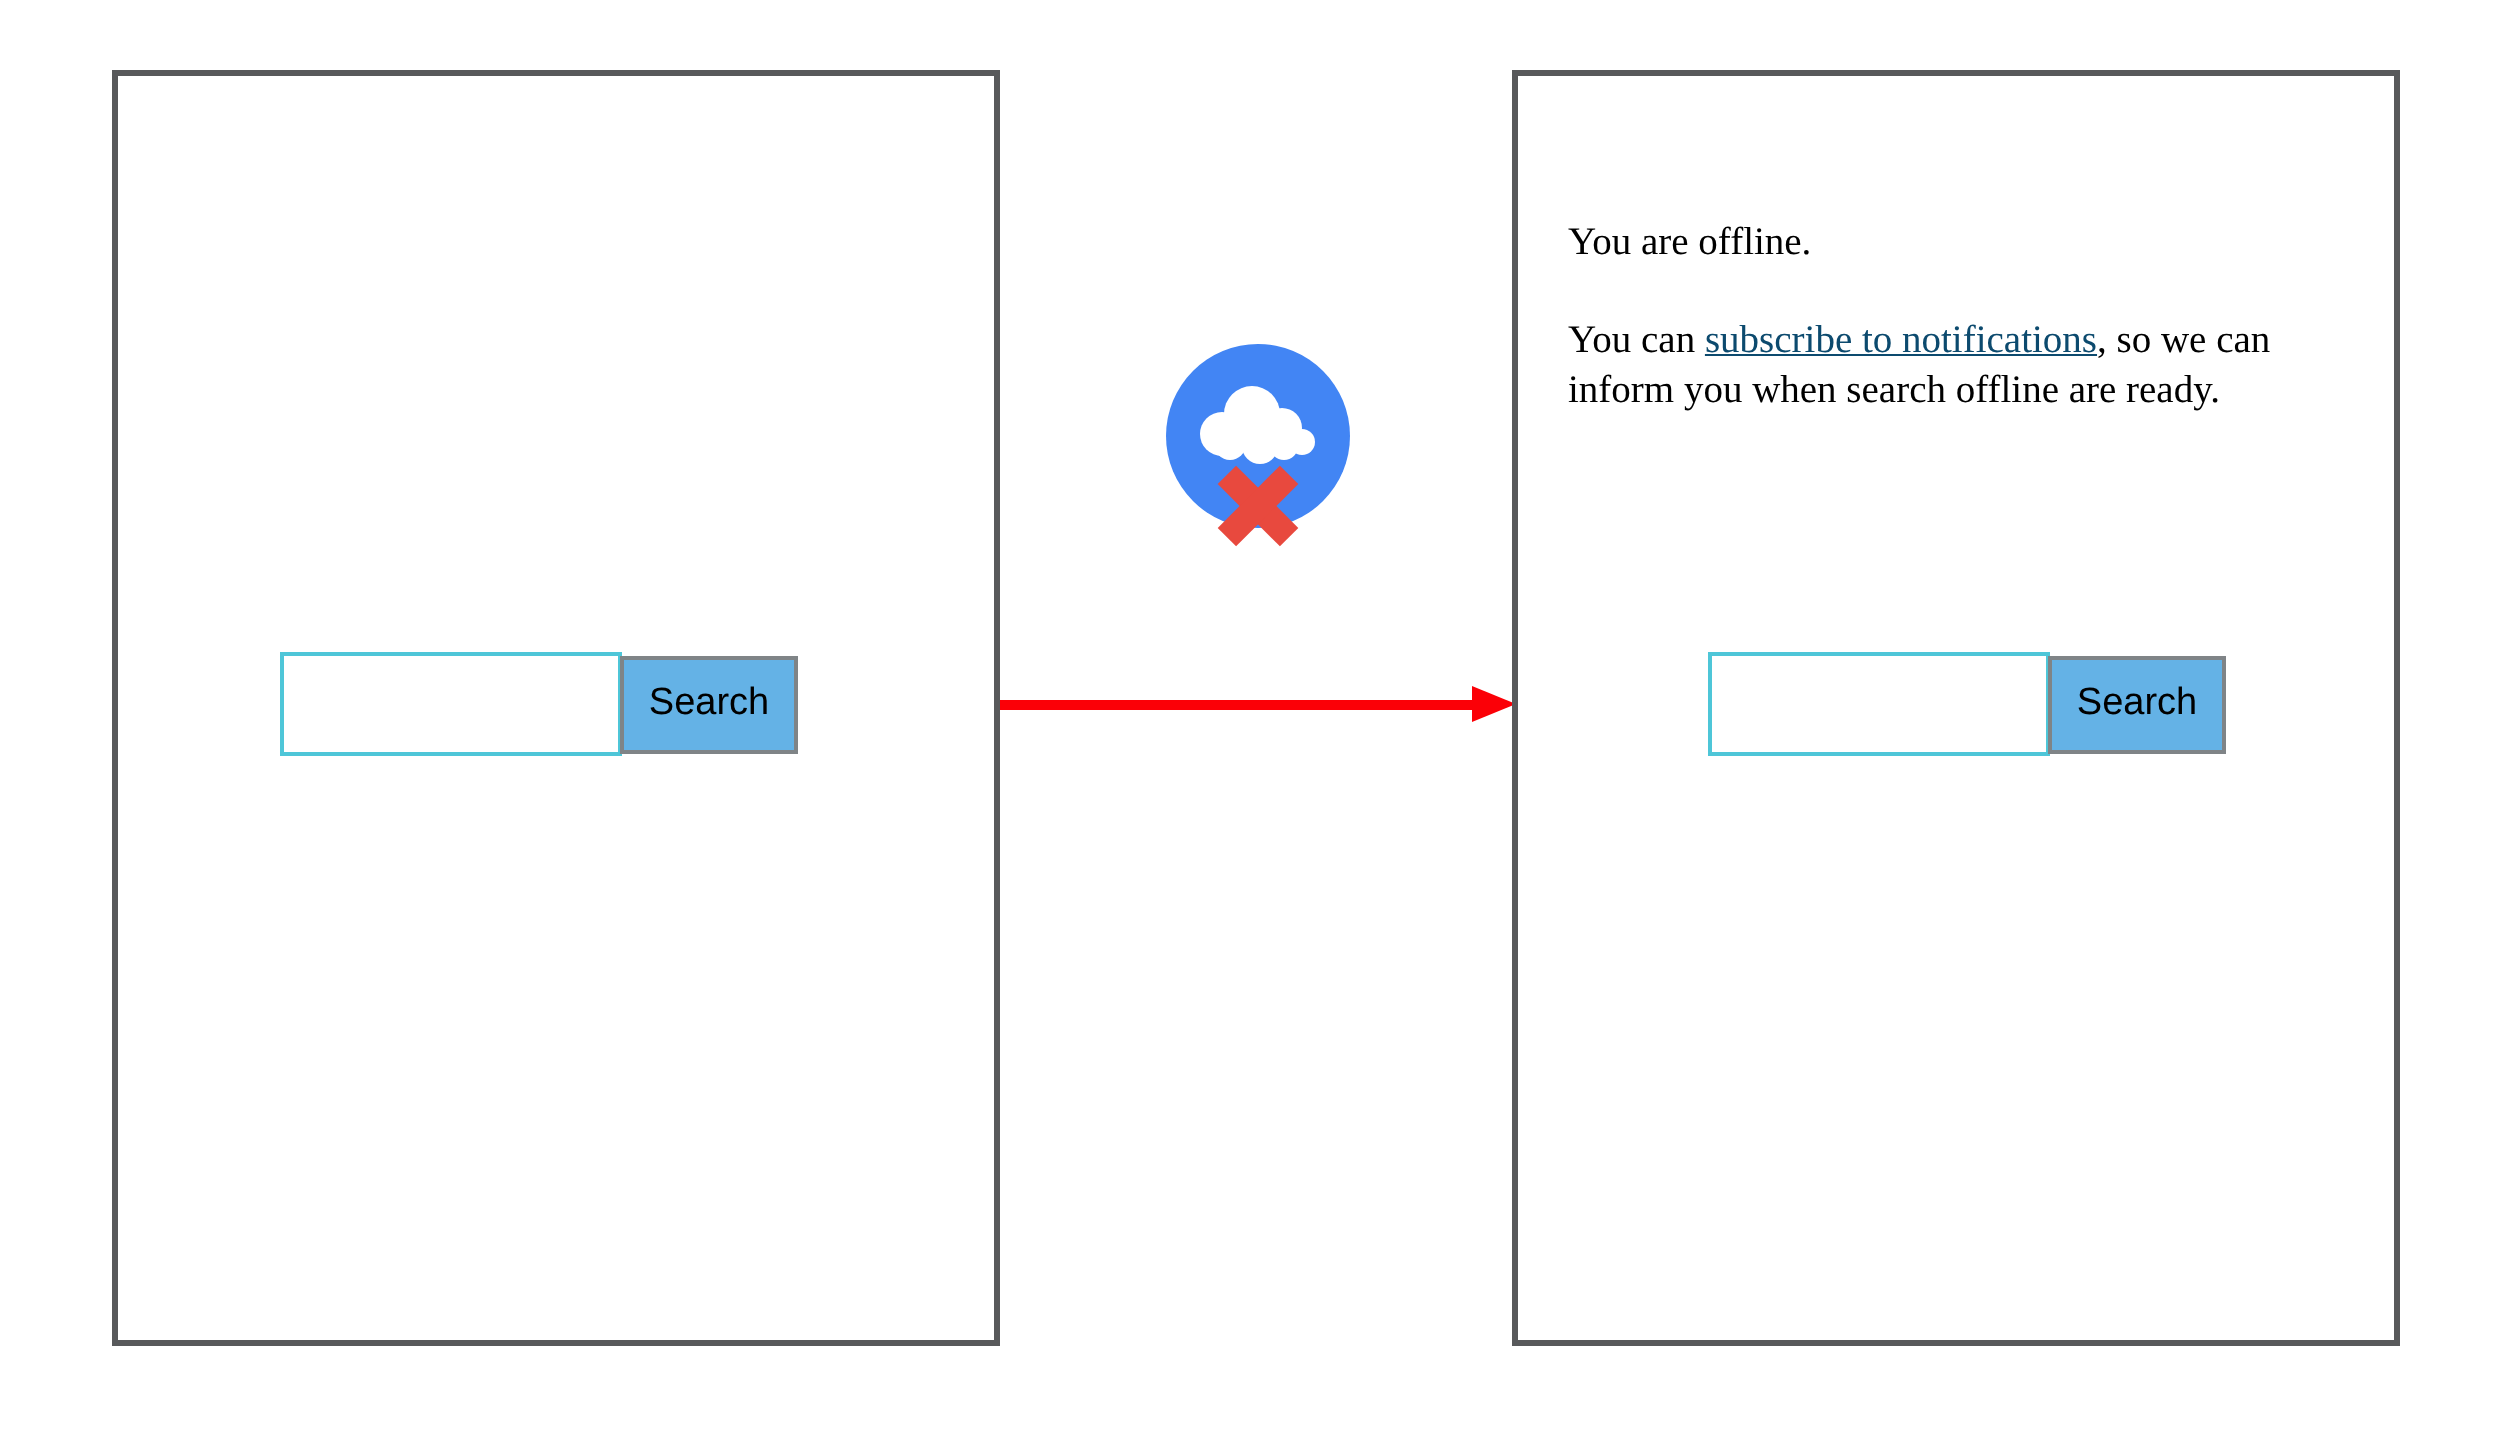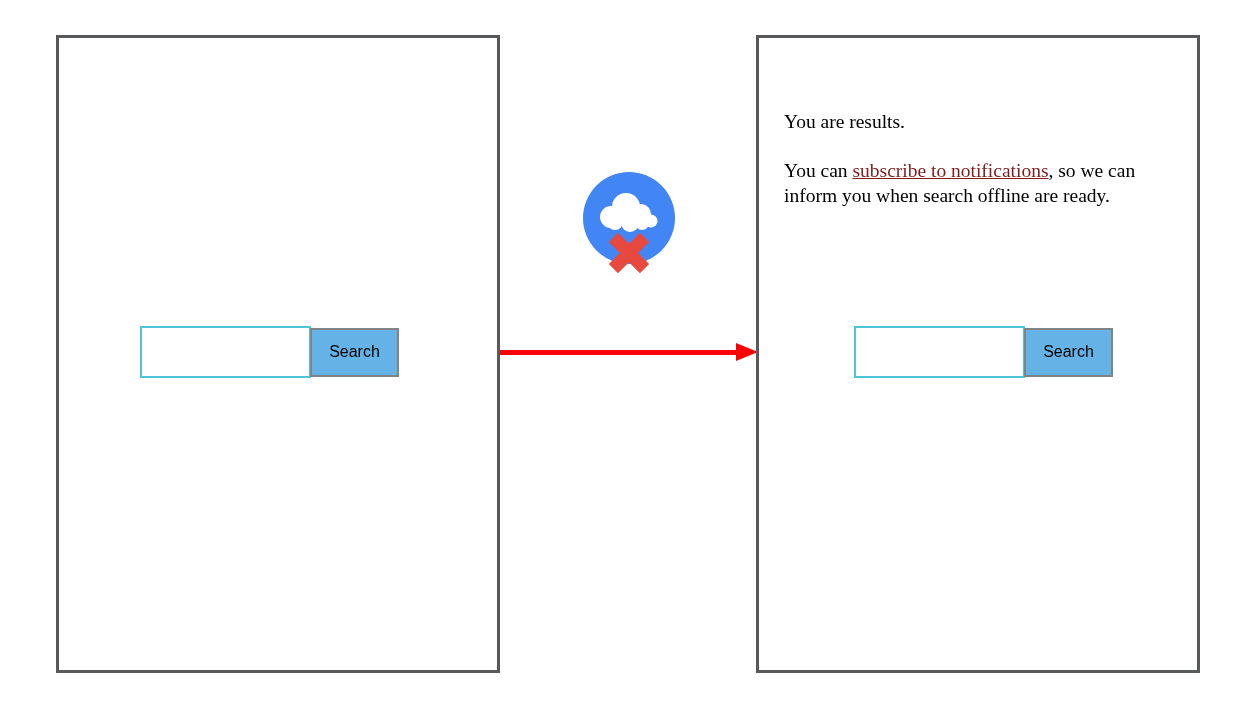--- a/index.html
+++ b/index.html
@@ -45,40 +45,40 @@
     padding: 0 6px;
     font-family: "Liberation Sans", sans-serif;
   }
   .search-button {
     width: 89px;
     height: 49px;
     margin-left: -1px;
     border: 2px solid #7f8487;
     background: #64b2e6;
     color: #000000;
-    font-size: 16px;
+    font-size: 19px;
     font-family: "Liberation Sans", sans-serif;
     box-sizing: border-box;
     cursor: pointer;
   }
 
   
   .offline-copy {
     position: absolute;
     left: 25px;
     top: 71px;
     width: 396px;
     font-family: "Liberation Serif", serif;
     font-size: 19.5px;
     line-height: 25px;
     color: #000000;
   }
   .offline-copy p { margin: 0 0 24px 0; }
   .offline-copy a {
-    color: #7f1d1d;
+    color: #0c4a6e;
     text-decoration: underline;
     cursor: pointer;
   }
 
   
   .flow-arrow-line {
     position: absolute;
     left: 500px;
     top: 350px;
     width: 238px;
@@ -135,21 +135,21 @@
       </g>
     </g>
     <g fill="#e8493e">
       <rect x="25" y="75.5" width="44" height="13" transform="rotate(45 47 82)"></rect>
       <rect x="25" y="75.5" width="44" height="13" transform="rotate(-45 47 82)"></rect>
     </g>
   </svg>
 
   <div class="frame right">
     <div class="offline-copy">
-      <p>You are results.</p>
+      <p>You are offline.</p>
       <p><span>You can </span><a href="#">subscribe to notifications</a><span>, so we can inform you when search offline are ready.</span></p>
     </div>
     <div class="search-widget">
       <input class="search-input" type="text" value="" style="">
       <button class="search-button">Search</button>
     </div>
   </div>
 
 </div>
 

